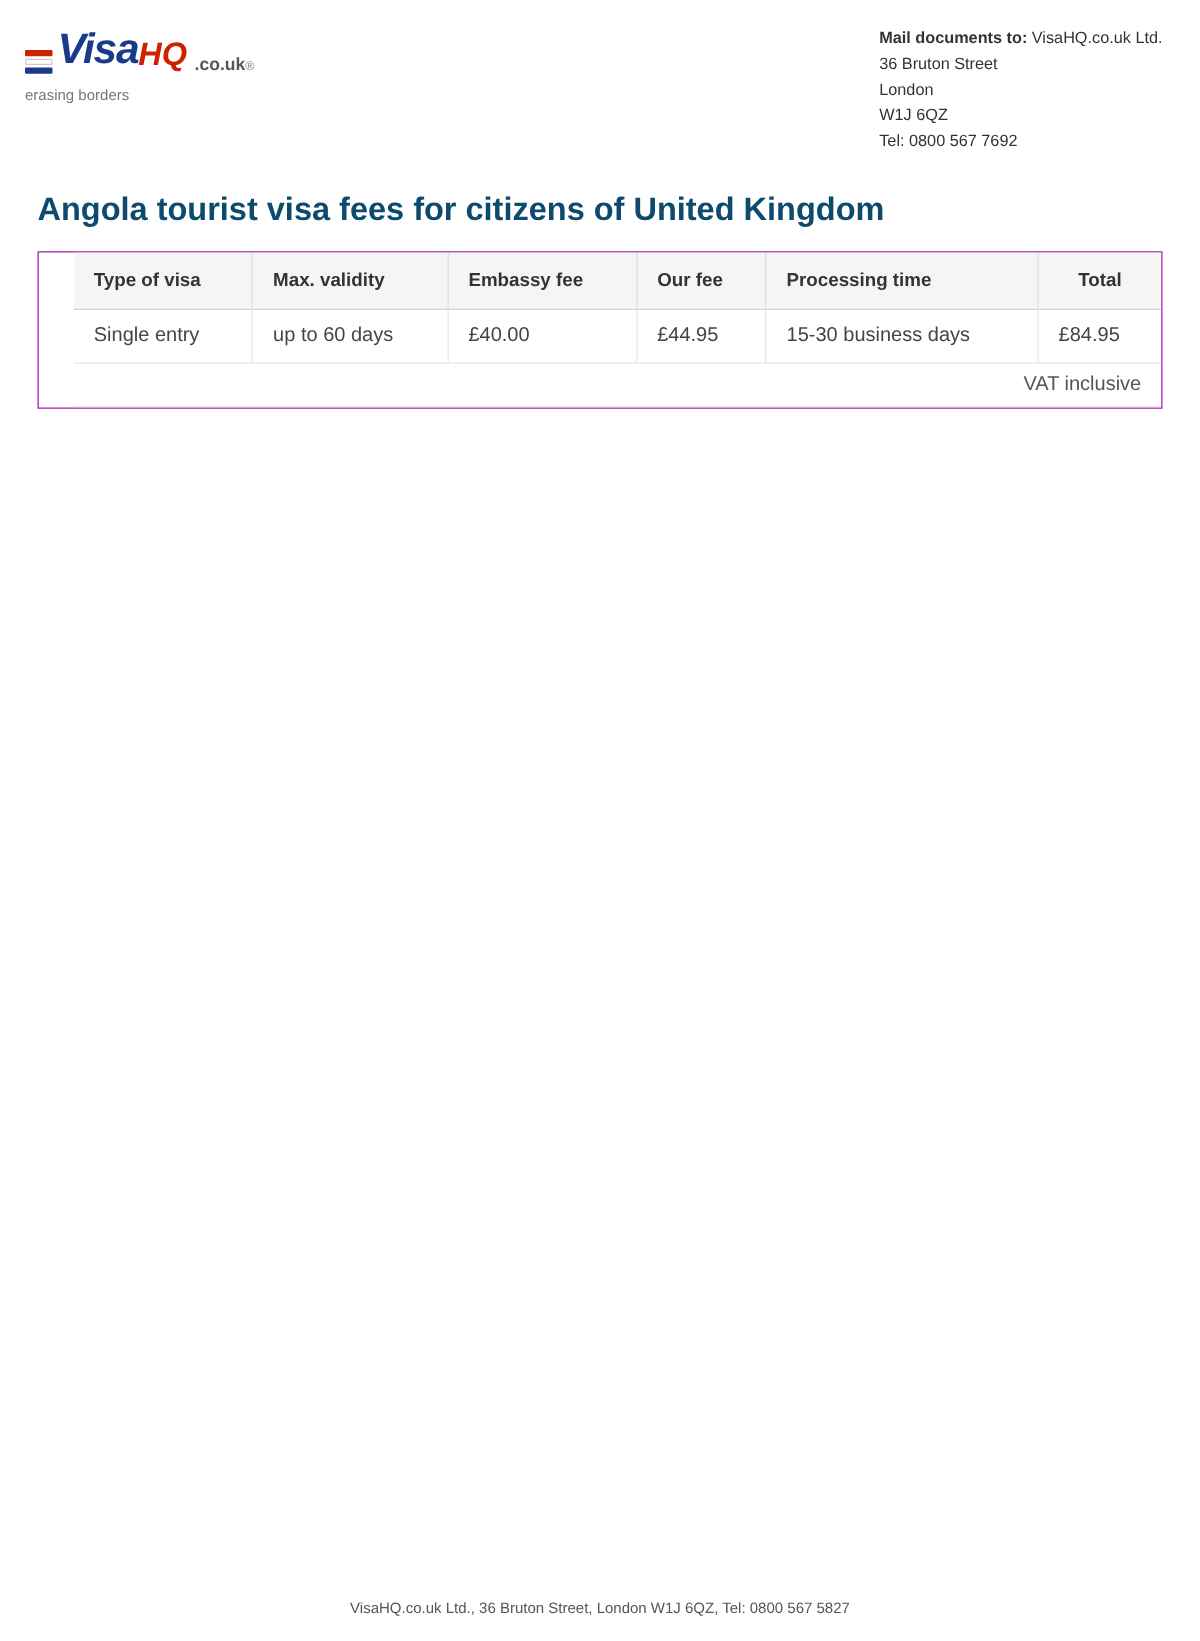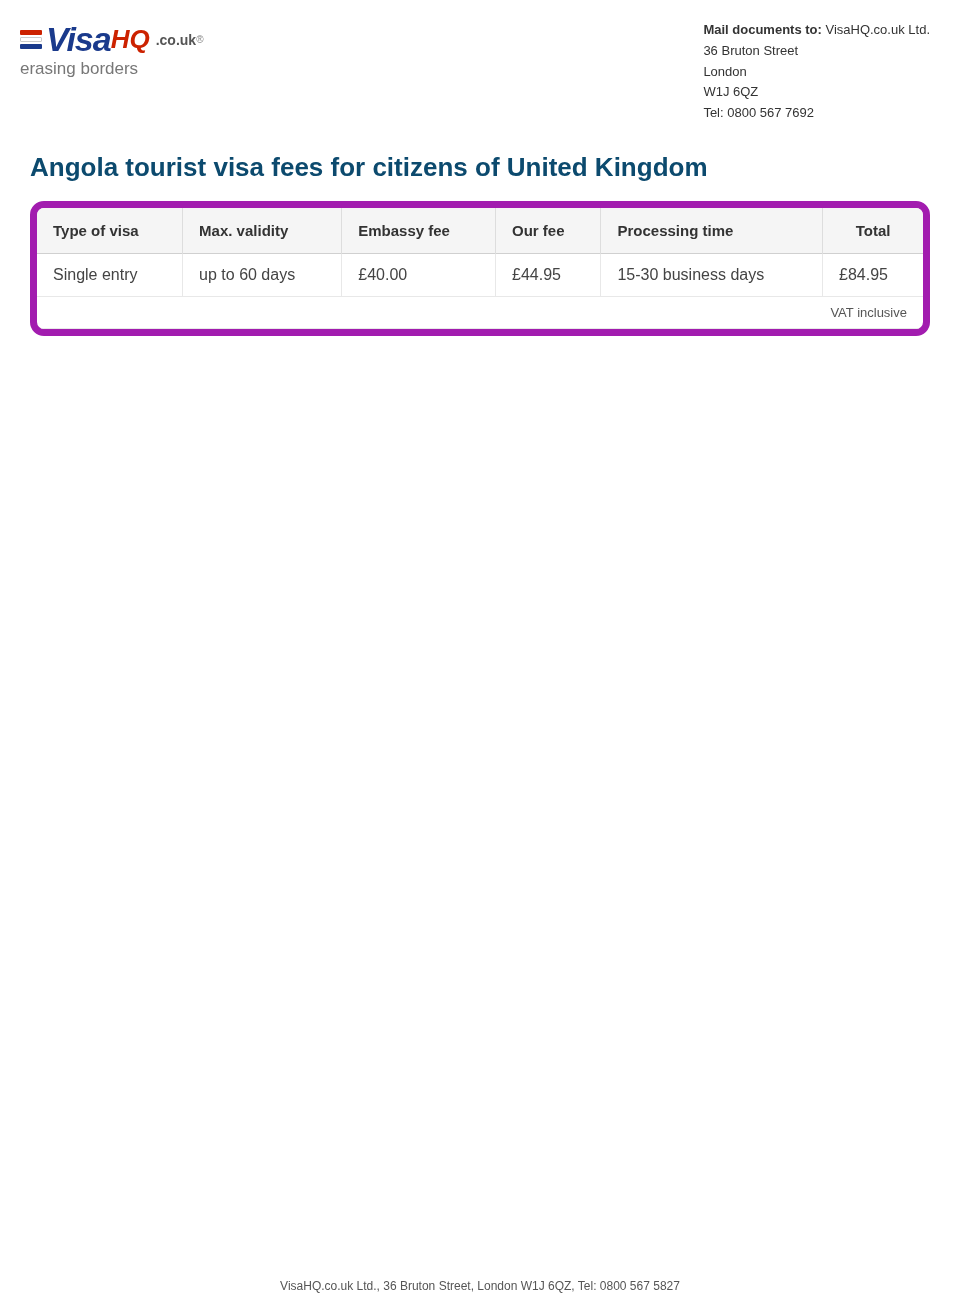--- a/index.html
+++ b/index.html
@@ -33,23 +33,24 @@
 
     .page-title {
       font-size: 26px;
       font-weight: bold;
       color: #0c4a6e;
       padding: 18px 30px 18px 30px;
     }
 
     .table-wrapper {
       margin: 0 30px;
-      border: 7px solid #a21caf;
-      border-radius: 14px;
+      border: 1px solid #a21caf;
+      border-radius: 0;
       overflow: hidden;
+      padding-left: 28px;
     }
 
     table {
       width: 100%;
       border-collapse: collapse;
     }
 
     thead tr {
       background: #f5f5f5;
       border-bottom: 1px solid #d0d0d0;
@@ -79,21 +80,21 @@
       color: #444;
       border-right: 1px solid #e8e8e8;
     }
 
     tbody td:last-child {
       border-right: none;
     }
 
     .vat-row td {
       text-align: right;
-      font-size: 13px;
+      font-size: 16px;
       color: #555;
       padding: 8px 16px;
       border: none;
     }
 
     .footer {
       position: absolute;
       bottom: 20px;
       left: 0;
       right: 0;
@@ -103,21 +104,21 @@
     }
 
     
     .logo-container {
       display: flex;
       flex-direction: column;
     }
 
     .logo-row {
       display: flex;
-      align-items: center;
+      align-items: flex-end;
     }
 
     .logo-text-visa {
       font-size: 34px;
       font-weight: 900;
       color: #1a3a8c;
       font-style: italic;
       letter-spacing: -1px;
     }
 
@@ -135,23 +136,23 @@
     }
 
     .logo-dotuk {
       font-size: 14px;
       color: #555;
       font-weight: bold;
       margin-left: 6px;
     }
 
     .logo-erase {
-      font-size: 17px;
+      font-size: 12px;
       color: #777;
-      margin-top: 0;
+      margin-top: 10px;
     }
 
     
     .logo-flag {
       display: flex;
       flex-direction: column;
       margin-right: 4px;
       gap: 2px;
     }
 

